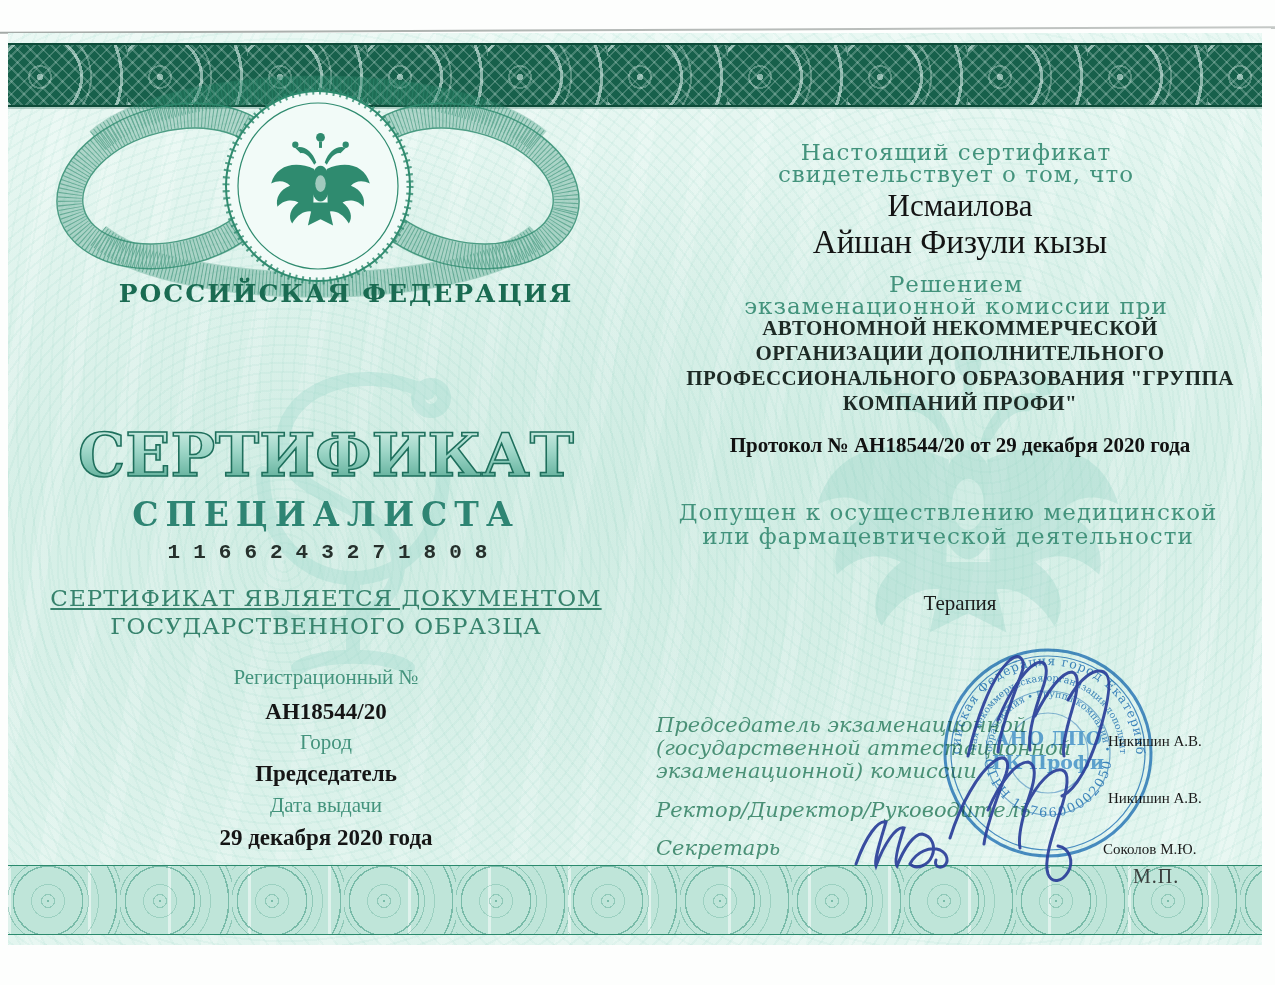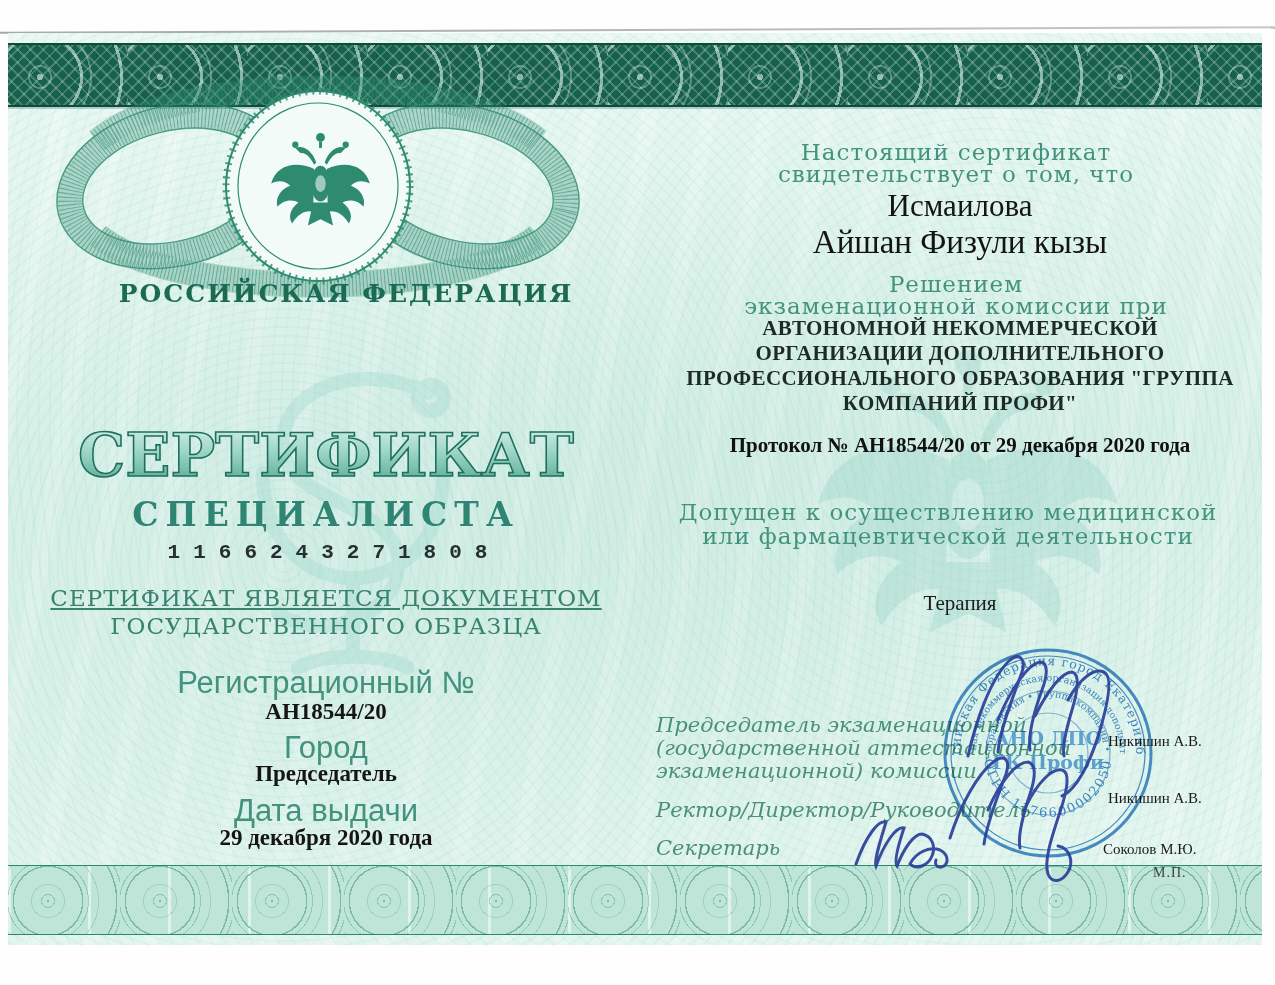--- a/index.html
+++ b/index.html
@@ -39,29 +39,29 @@
   
   .t { position:absolute; white-space:nowrap; }
   .center { transform:translateX(-50%); }
   .black  { color:#1c1c1c; }
   .country { font-size:25px; font-weight:bold; letter-spacing:2px; color:#1a6b52;
              font-family:"DejaVu Serif", serif; }
   .specialist { font-size:33px; letter-spacing:7px; color:#2e8573; font-weight:bold;
                 font-family:"DejaVu Serif", serif; text-shadow:0 0 1px rgba(255,255,255,.8); }
   .serial { font-size:21px; font-weight:bold; letter-spacing:13px; color:#26302c;font-family:Liberation Mono, monospace; }
   .statement { font-size:23px; letter-spacing:1px; color:#37836d; font-family:"DejaVu Serif", serif; }
-  .lbl-green { font-size:31px; color:#43937c; font-family:Liberation Sans, sans-serif; }
+  .lbl-green { font-size:21px; color:#43937c; font-family:Liberation Serif, serif; }
   .val-black { font-size:23px; font-weight:bold; color:#151515; }
   .intro { font-size:23px; color:#43937c; letter-spacing:1px; font-family:"DejaVu Serif", serif; }
   .holder { font-size:31px; color:#141414; }
   .orgcaps { font-size:21px; font-weight:bold; color:#1d2a25; letter-spacing:.4px; }
   .protocol { font-size:21px; font-weight:bold; color:#111; }
   .role { font-size:21px; font-style:italic; color:#4a9076; font-family:"DejaVu Serif", serif; }
   .name { font-size:15px; color:#1a1a1a; }
-  .mp   { font-size:14px; color:#3a3f3d; letter-spacing:1px;margin-left:20px; }
+  .mp   { font-size:20px; color:#3a3f3d; letter-spacing:1px; }
   svg text { font-family:"DejaVu Serif", serif; }
   .stamp-wrap { position:absolute; left:920px; top:600px; width:240px; height:240px; mix-blend-mode:multiply; }
   .sig-wrap { position:absolute; left:0; top:0; width:1254px; height:912px; pointer-events:none; }
   .emblem-wrap { position:absolute; left:30px; top:18px; width:560px; height:260px; }
   .wm { position:absolute; opacity:.5; }
 </style>
 </head>
 <body>
 
 <div class="scan">

